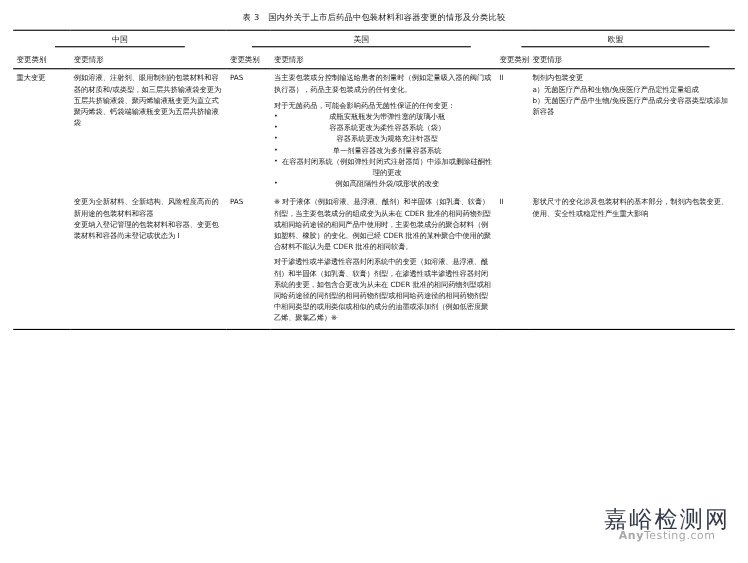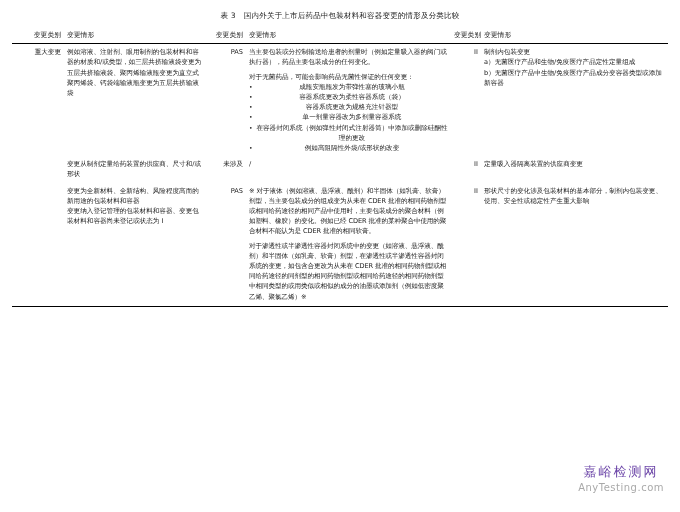--- a/index.html
+++ b/index.html
@@ -67,21 +67,20 @@
     border-bottom: 0.7px solid #000;
   }
   .colhead td {
     font-size: 6.8px;
     padding-top: 3px;
     padding-bottom: 3px;
     white-space: nowrap;
   }
   .cell-type {
     white-space: nowrap;
-    text-align: right;
   }
   .body-row td {
     padding-top: 5px;
     padding-bottom: 5px;
   }
   ul.dash {
     margin: 0;
     padding: 0;
     list-style: none;
     text-align: center;
@@ -110,34 +109,34 @@
   .watermark {
     position: absolute;
     right: 16px;
     bottom: 18px;
     text-align: center;
     color: #8d8d8d;
     opacity: 0.85;
     user-select: none;
   }
   .watermark .cn {
-    font-size: 13px;
+    font-size: 21px;
     letter-spacing: 2px;
     line-height: 18px;
-    color: #4c1d95;
+    color: #0f172a;
   }
   .watermark .en {
     font-size: 10px;
     letter-spacing: 0.5px;
     line-height: 12px;
     color: #9a9a9a;
     margin-top: 1px;
   }
   .watermark .en b {
-    font-weight: normal;
+    font-weight: bold;
     text-align: right;
   }
 </style>
 </head>
 <body>
 
 <div class="page">
 
   <p class="caption">
     <span class="num">表 3</span><span>国内外关于上市后药品中包装材料和容器变更的情形及分类比较</span>
@@ -147,20 +146,31 @@
     <colgroup>
       <col style="width:52px">
       <col style="width:142px">
       <col style="width:40px">
       <col style="width:205px">
       <col style="width:30px">
       <col style="width:187px">
     </colgroup>
 
     <tbody>
+        <tr class="region-head">
+      <th colspan="2" class="rule-top">
+        <span class="inner underline-group" style="display:inline-block; padding:0 52px 1px 52px;">中国</span>
+      </th>
+      <th colspan="2" class="rule-top">
+        <span class="inner underline-group" style="display:inline-block; padding:0 92px 1px 92px;">美国</span>
+      </th>
+      <th colspan="2" class="rule-top">
+        <span class="inner underline-group" style="display:inline-block; padding:0 78px 1px 78px;">欧盟</span>
+      </th>
+    </tr>
 
     <tr class="colhead">
       <td class="cell-type">变更类别</td>
       <td>变更情形</td>
       <td class="cell-type">变更类别</td>
       <td>变更情形</td>
       <td class="cell-type">变更类别</td>
       <td>变更情形</td>
     </tr>
 
@@ -179,28 +189,20 @@
           <li>在容器封闭系统（例如弹性封闭式注射器筒）中添加或删除硅酮性理的更改</li>
           <li>例如高阻隔性外袋/或形状的改变</li>
         </ul>
       </td>
       <td class="rule-mid cell-type">II</td>
       <td class="rule-mid" style="white-space:pre-line;">制剂内包装变更
 a）无菌医疗产品和生物/免疫医疗产品定性定量组成
 b）无菌医疗产品中生物/免疫医疗产品成分变容器类型或添加新容器</td>
     </tr>
 
-    <tr class="body-row">
-      <td class="cell-type"></td>
-      <td>变更从制剂定量给药装置的供应商、尺寸和/或形状</td>
-      <td class="cell-type">未涉及</td>
-      <td>/</td>
-      <td class="cell-type">II</td>
-      <td>定量吸入器隔离装置的供应商变更</td>
-    </tr>
 
 
     <tr class="body-row">
       <td class="cell-type" style="white-space:pre-line;"></td>
       <td style="white-space:pre-line;">变更为全新材料、全新结构、风险程度高而的新用途的包装材料和容器
 变更纳入登记管理的包装材料和容器、变更包装材料和容器尚未登记或状态为 I</td>
       <td class="cell-type">PAS</td>
       <td class="tight">
         <p class="p">※ 对于液体（例如溶液、悬浮液、酰剂）和半固体（如乳膏、软膏）剂型，当主要包装成分的组成变为从未在 CDER 批准的相同药物剂型或相同给药途径的相同产品中使用时，主要包装成分的聚合材料（例如塑料、橡胶）的变化。例如已经 CDER 批准的某种聚合中使用的聚合材料不能认为是 CDER 批准的相同软膏。</p>
         <p class="p">对于渗透性或半渗透性容器封闭系统中的变更（如溶液、悬浮液、酰剂）和半固体（如乳膏、软膏）剂型，在渗透性或半渗透性容器封闭系统的变更，如包含合更改为从未在 CDER 批准的相同药物剂型或相同给药途径的同剂型的相同药物剂型或相同给药途径的相同药物剂型中相同类型的或用类似或相似的成分的油墨或添加剂（例如低密度聚乙烯、聚氯乙烯）※</p>

